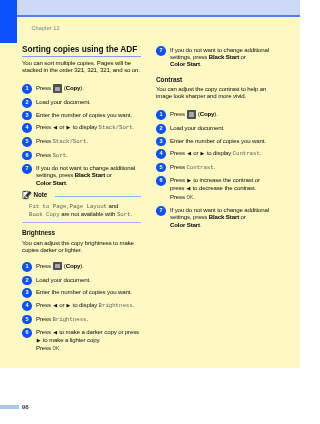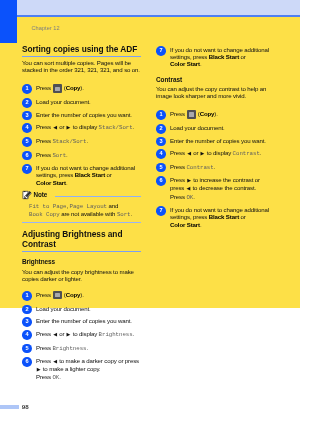--- a/index.html
+++ b/index.html
@@ -1,19 +1,19 @@
 <!DOCTYPE html>
 <html><head>
 <meta charset="utf-8">
 <style>
   html,body{margin:0;padding:0;}
   body{width:300px;height:424px;background:#ffffff;
        font-family:"Liberation Sans",sans-serif;overflow:hidden;position:relative;
        }
-  .page{position:absolute;left:0;top:0;width:300px;height:308px;background:#fde047;}
+  .page{position:absolute;left:0;top:0;width:300px;height:368px;background:#fef9c3;}
 
   
   .hdr-band{position:absolute;left:17px;top:0;width:283px;height:15px;background:#cdd9f8;}
   .hdr-rule{position:absolute;left:17px;top:15.3px;width:283px;height:1.5px;background:#5080f2;}
   .hdr-tab{position:absolute;left:0;top:0;width:17px;height:43px;background:#0b52fb;}
   .chapter{position:absolute;left:31.5px;top:24.8px;font-size:5.6px;color:#7c7e80;letter-spacing:0.05px;line-height:6px;}
 
   
   .col{position:absolute;}
   .colL{left:22px;width:118.5px;top:45px;}
@@ -91,24 +91,20 @@
               <path d="M7.0 11.9 L15.4 2.3 L18.6 5.1 L10.2 14.7 Z" fill="#2e2e2e"></path>
               <path d="M4.9 13.6 L4.2 18.0 L9.1 17.3 Z" fill="#2b2b2b"></path>
             </svg>
           </span>
           <span class="note-ttl">Note</span>
           <div class="note-line"></div>
         </div>
         <div class="note-body"><span class="mono">Fit to Page</span>, <span class="mono">Page Layout</span> and <span class="mono">Book Copy</span> are not available with <span class="mono">Sort</span>.</div>
         <div class="note-bot"></div>
       </div>
-      <div style="margin-top: 7.5px;">
-        <h1 class="sec">Adjusting Brightness and Contrast</h1>
-        <div class="sec-rule"></div>
-      </div>
       <h2 class="sub" style="margin-top: 6.5px;">Brightness</h2>
       <p class="body" style="margin-top: 2.5px;">You can adjust the copy brightness to make copies darker or lighter.</p>
       <div class="steps" style="margin-top: 8.5px;">
         <div class="step"><span class="bullet">1</span>Press <span class="keyicon"></span> (<b>Copy</b>).</div>
         <div class="step"><span class="bullet">2</span>Load your document.</div>
         <div class="step"><span class="bullet">3</span>Enter the number of copies you want.</div>
         <div class="step"><span class="bullet">4</span>Press <span class="arw">◀</span> or <span class="arw">▶</span> to display <span class="mono">Brightness</span>.</div>
         <div class="step"><span class="bullet">5</span>Press <span class="mono">Brightness</span>.</div>
         <div class="step"><span class="bullet">6</span>Press <span class="arw">◀</span> to make a darker copy or press <span class="arw">▶</span> to make a lighter copy.<br>Press <span class="mono">OK</span>.</div>
       </div>

